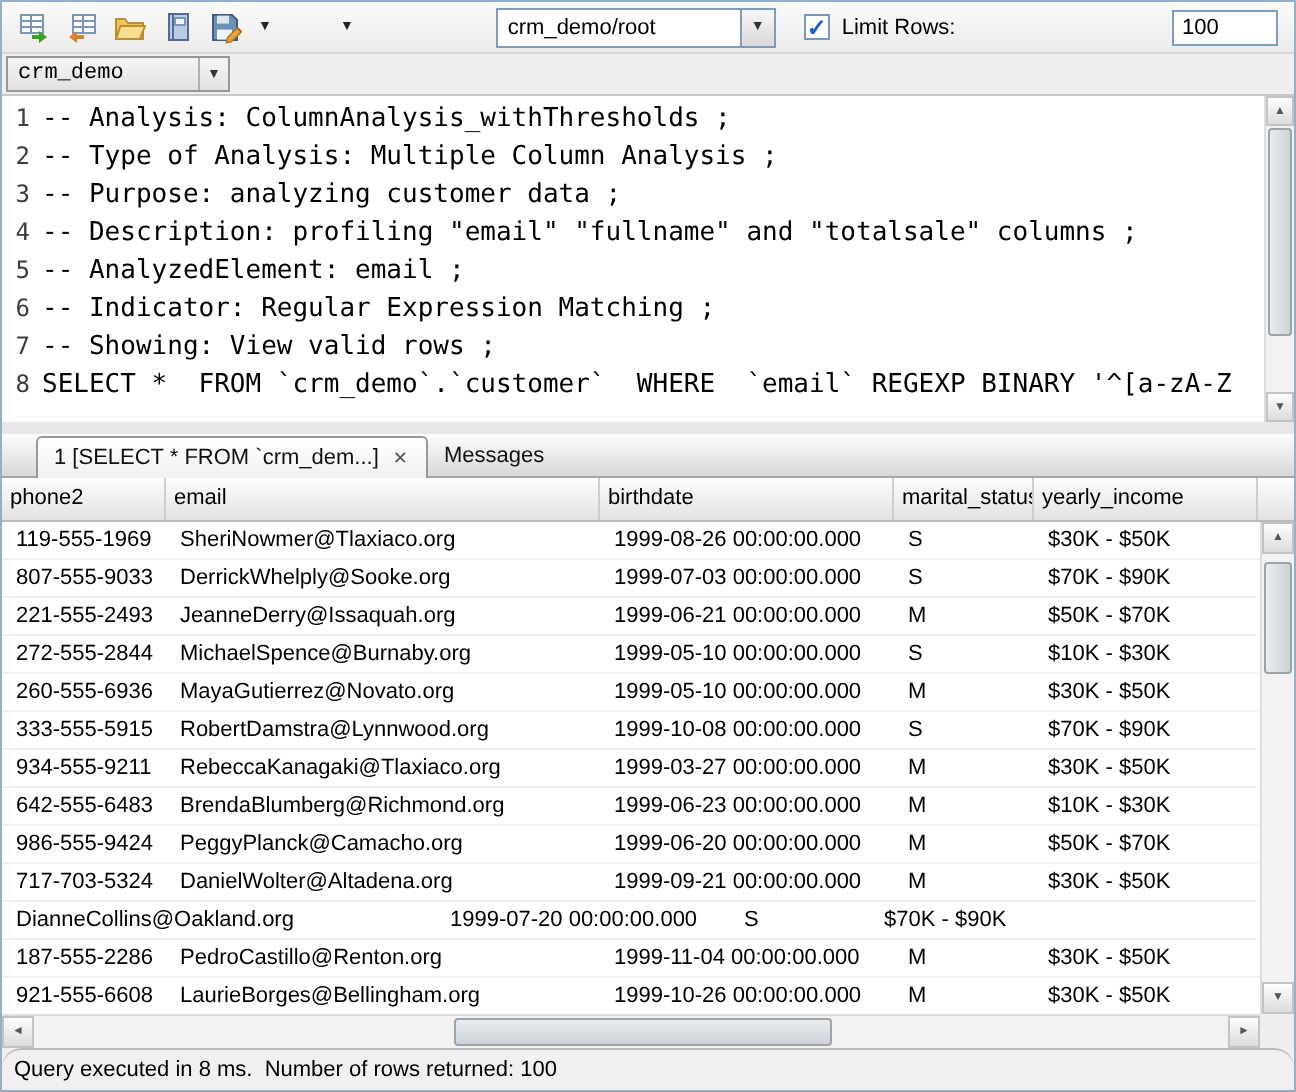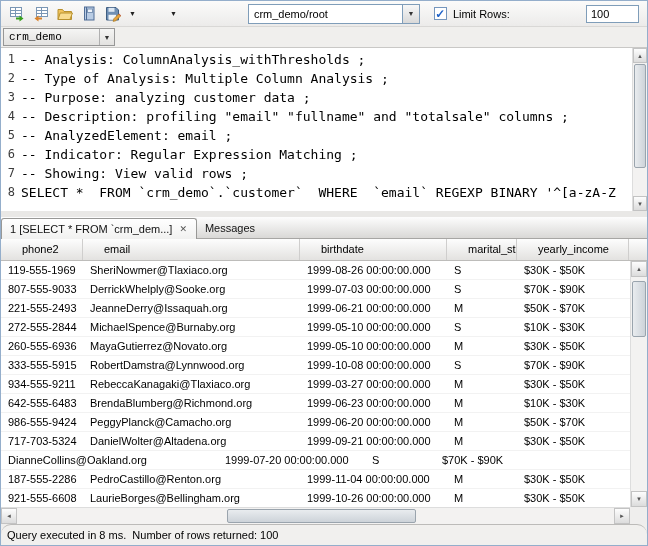--- a/index.html
+++ b/index.html
@@ -6,21 +6,21 @@
   body { margin: 0; background: #fff; font-family: "Liberation Sans", sans-serif; }
   .app { width: 648px; height: 546px; border: 1px solid #94aecb; background: #f0efed; position: relative; overflow: hidden; }
 
   
   .toolbar { height: 26px; display: flex; align-items: center; padding: 0 5px; gap: 2px;
              background: linear-gradient(#fbfbfa, #ecebea); border-bottom: 1px solid #d9d8d6; }
   .icon-btn { background: none; border: 1px solid transparent; padding: 1px; width: 22px; height: 21px;
               display: flex; align-items: center; justify-content: center; }
   .dd { font-size: 7px; color: #222; padding: 0 3px; cursor: default; }
   .dd2 { margin-left: 26px; }
-  .combo { display: flex; height: 20px; background: #fff; border: 1px solid #7f9db9; margin-left: 66px; width: 172px; }
+  .combo { display: flex; height: 20px; background: #fff; border: 1px solid #7f9db9; margin-left: 66px; width: 140px; }
   .combo .combo-text { flex: 1; font-size: 11px; line-height: 18px; padding-left: 5px; color: #000;
                        overflow: hidden; white-space: nowrap; }
   .combo .combo-btn { width: 17px; border-left: 1px solid #7f9db9; background: linear-gradient(#f7f7f7, #d9d9d9);
                       display: flex; align-items: center; justify-content: center; font-size: 7px; color: #333; }
   .checkbox { width: 13px; height: 13px; background: #fff; border: 1px solid #7596bd; margin-left: 12px;
               display: flex; align-items: center; justify-content: center; }
   .checkbox .check { color: #1e62c8; font-size: 12px; font-weight: bold; line-height: 10px; }
   .cb-label { font-size: 11px; color: #000; margin-left: 4px; white-space: nowrap; }
   .limit-input { width: 53px; height: 18px; border: 1px solid #7f9db9; font-size: 11px; padding: 1px 4px;
                  font-family: "Liberation Sans", sans-serif; margin-left: auto; margin-right: 3px; }
@@ -42,32 +42,32 @@
   .code { white-space: pre; color: #000; font-family: "DejaVu Sans Mono", monospace; font-size: 13px; }
   .ed-vscroll { position: absolute; top: 0; right: 0; bottom: 0; width: 15px; background: #f3f2f1; border-left: 1px solid #ddd; }
   .sb-btn { height: 15px; width: 100%; display: flex; align-items: center; justify-content: center;
             font-size: 6px; color: #555; background: linear-gradient(#fdfdfd, #dcdcdc); border: 1px solid #c3c3c3; }
   .sb-btn.bottom { position: absolute; bottom: 0; }
   .ed-thumb { position: absolute; top: 16px; left: 1px; right: 1px; height: 104px;
               background: linear-gradient(90deg,#e9ecef,#cdd3d9); border: 1px solid #9aa4ad; border-radius: 2px; }
   .sash { height: 6px; background: #e9e8e6; }
 
   
-  .tabbar { height: 22px; display: flex; align-items: flex-end; padding-left: 0;
+  .tabbar { height: 22px; display: flex; align-items: flex-end; padding-left: 17px;
             background: linear-gradient(#fdfdfd, #d9d8d6); border-bottom: 1px solid #a7a6a4; }
   .tab { height: 21px; display: flex; align-items: center; gap: 6px; padding: 0 8px; font-size: 11px; color: #111;
          white-space: nowrap; }
   .tab.active { background: linear-gradient(#ffffff, #f1f1f0); border: 1px solid #989896; border-bottom: none;
                 border-radius: 3px 3px 0 0; margin-bottom: -1px; }
   .tab-close { font-size: 9px; color: #555; line-height: 10px; padding: 0 1px; }
 
   
   .tablewrap { height: 285px; position: relative; background: #fff; }
   .thead { display: flex; height: 22px; background: linear-gradient(#fdfdfd, #e3e2e0); border-bottom: 1px solid #bdbcba; }
-  .th { font-size: 11px; color: #000; line-height: 21px; padding-left: 21px; border-right: 1px solid #cfcecd;
+  .th { font-size: 11px; color: #000; line-height: 21px; padding-left: 4px; border-right: 1px solid #cfcecd;
         overflow: hidden; white-space: nowrap; }
   .tbody { position: relative; height: 246px; overflow: hidden; background: #fff; }
   .tr { display: flex; height: 19px; border-bottom: 1px solid #f2f2f2; background: #fff; }
   .td { font-size: 11px; color: #000; line-height: 18px; padding-left: 7px; overflow: hidden; white-space: nowrap; }
   .c0 { width: 82px; flex: none; }
   .c1 { width: 217px; flex: none; }
   .c2 { width: 147px; flex: none; }
   .c3 { width: 70px; flex: none; }
   .c4 { width: 112px; flex: none; }
 

